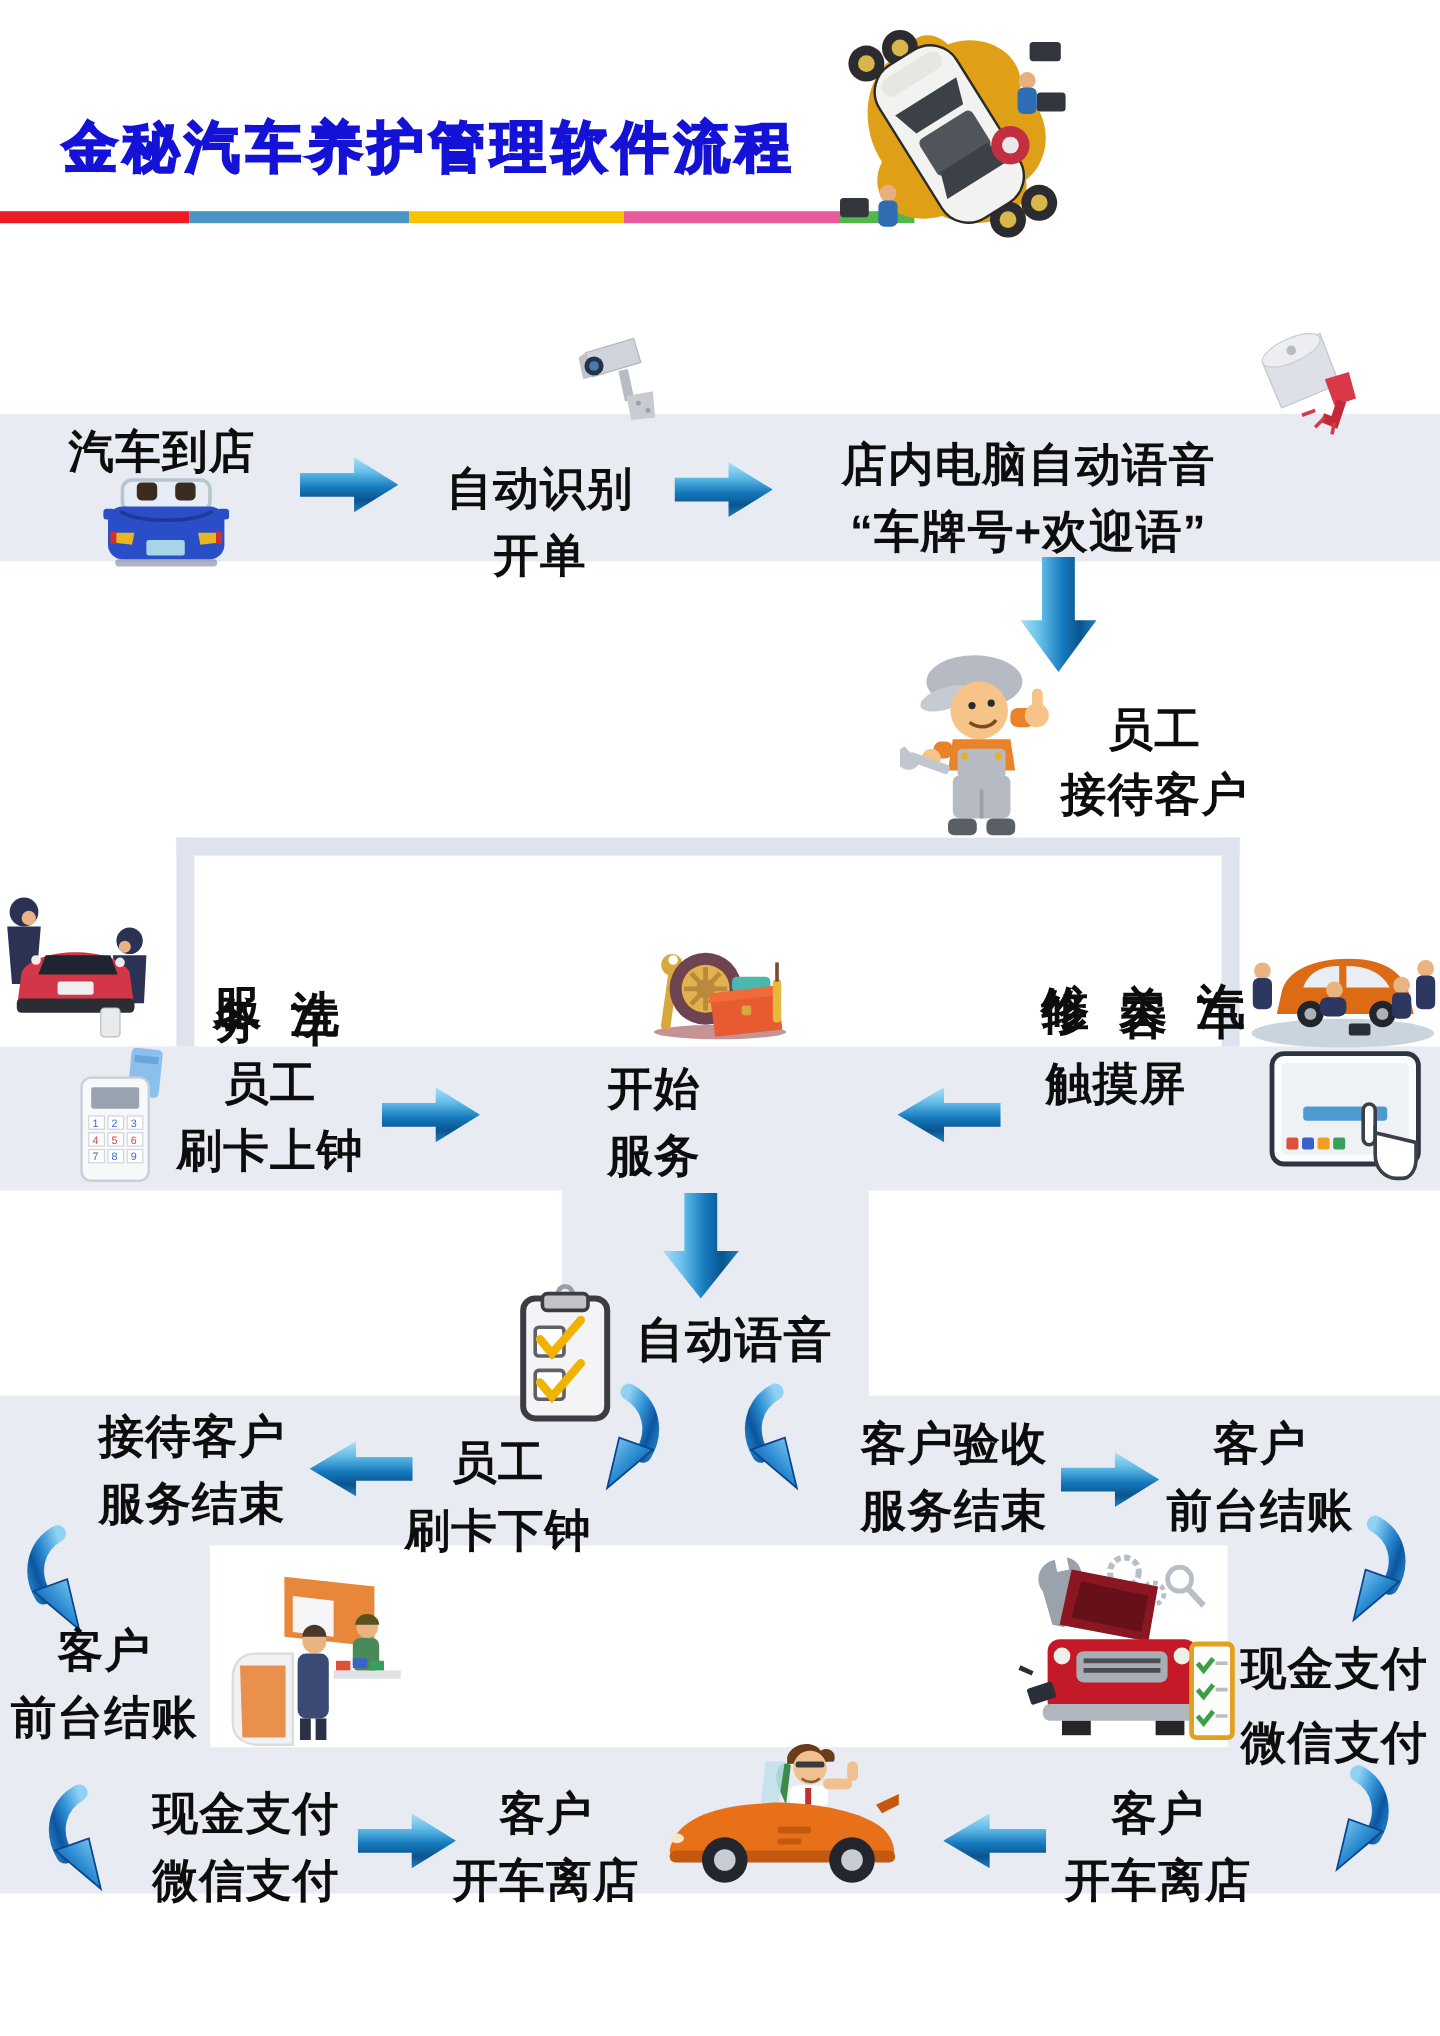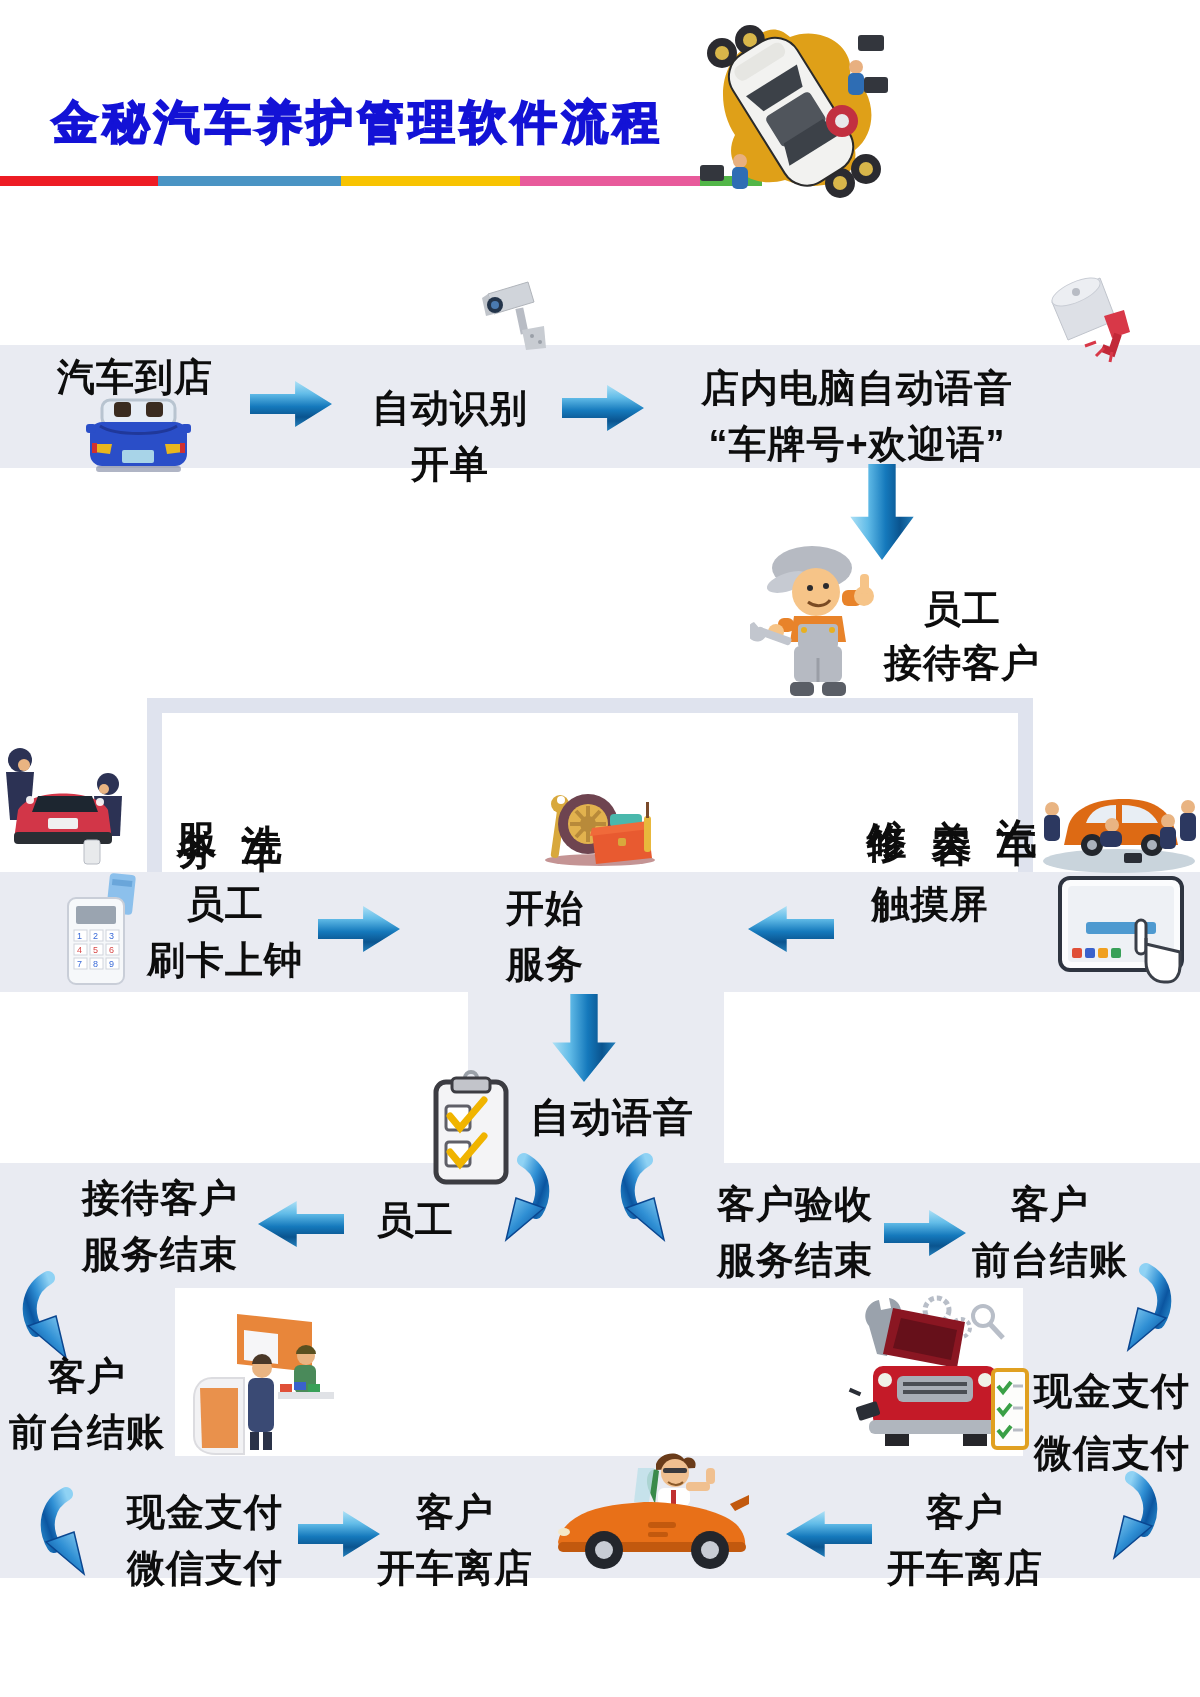--- a/index.html
+++ b/index.html
@@ -331,20 +331,21 @@
 </svg>
 </div>
 
 <div class="node" style="left:160px;top:1170px;">
   <div>接待客户</div>
   <div>服务结束</div>
 </div>
 <div class="a-l" style="left:258px;top:1198px;width:86px;height:52px;"></div>
 <div class="node" style="left:415px;top:1192px;">
   <div>员工</div>
+  <div>刷卡下钟</div>
 </div>
 <div class="node" style="left:795px;top:1176px;">
   <div>客户验收</div>
   <div>服务结束</div>
 </div>
 <div class="a-r" style="left:884px;top:1207px;width:82px;height:52px;"></div>
 <div class="node" style="left:1050px;top:1176px;">
   <div>客户</div>
   <div>前台结账</div>
 </div>

